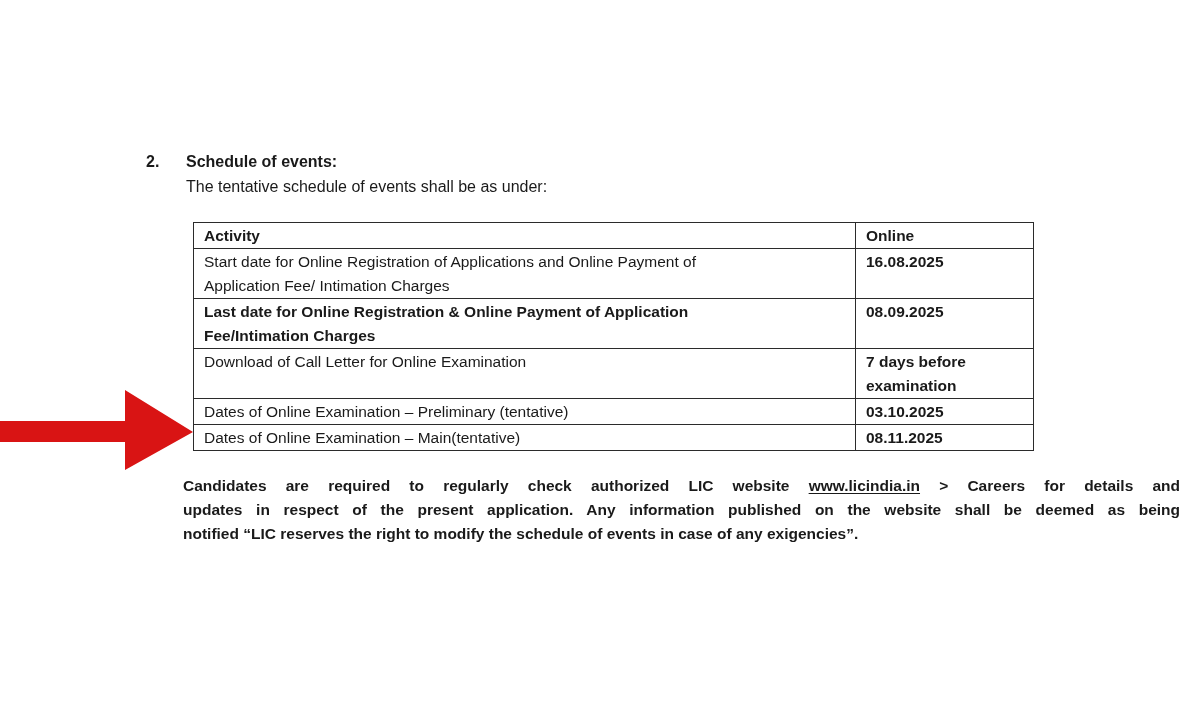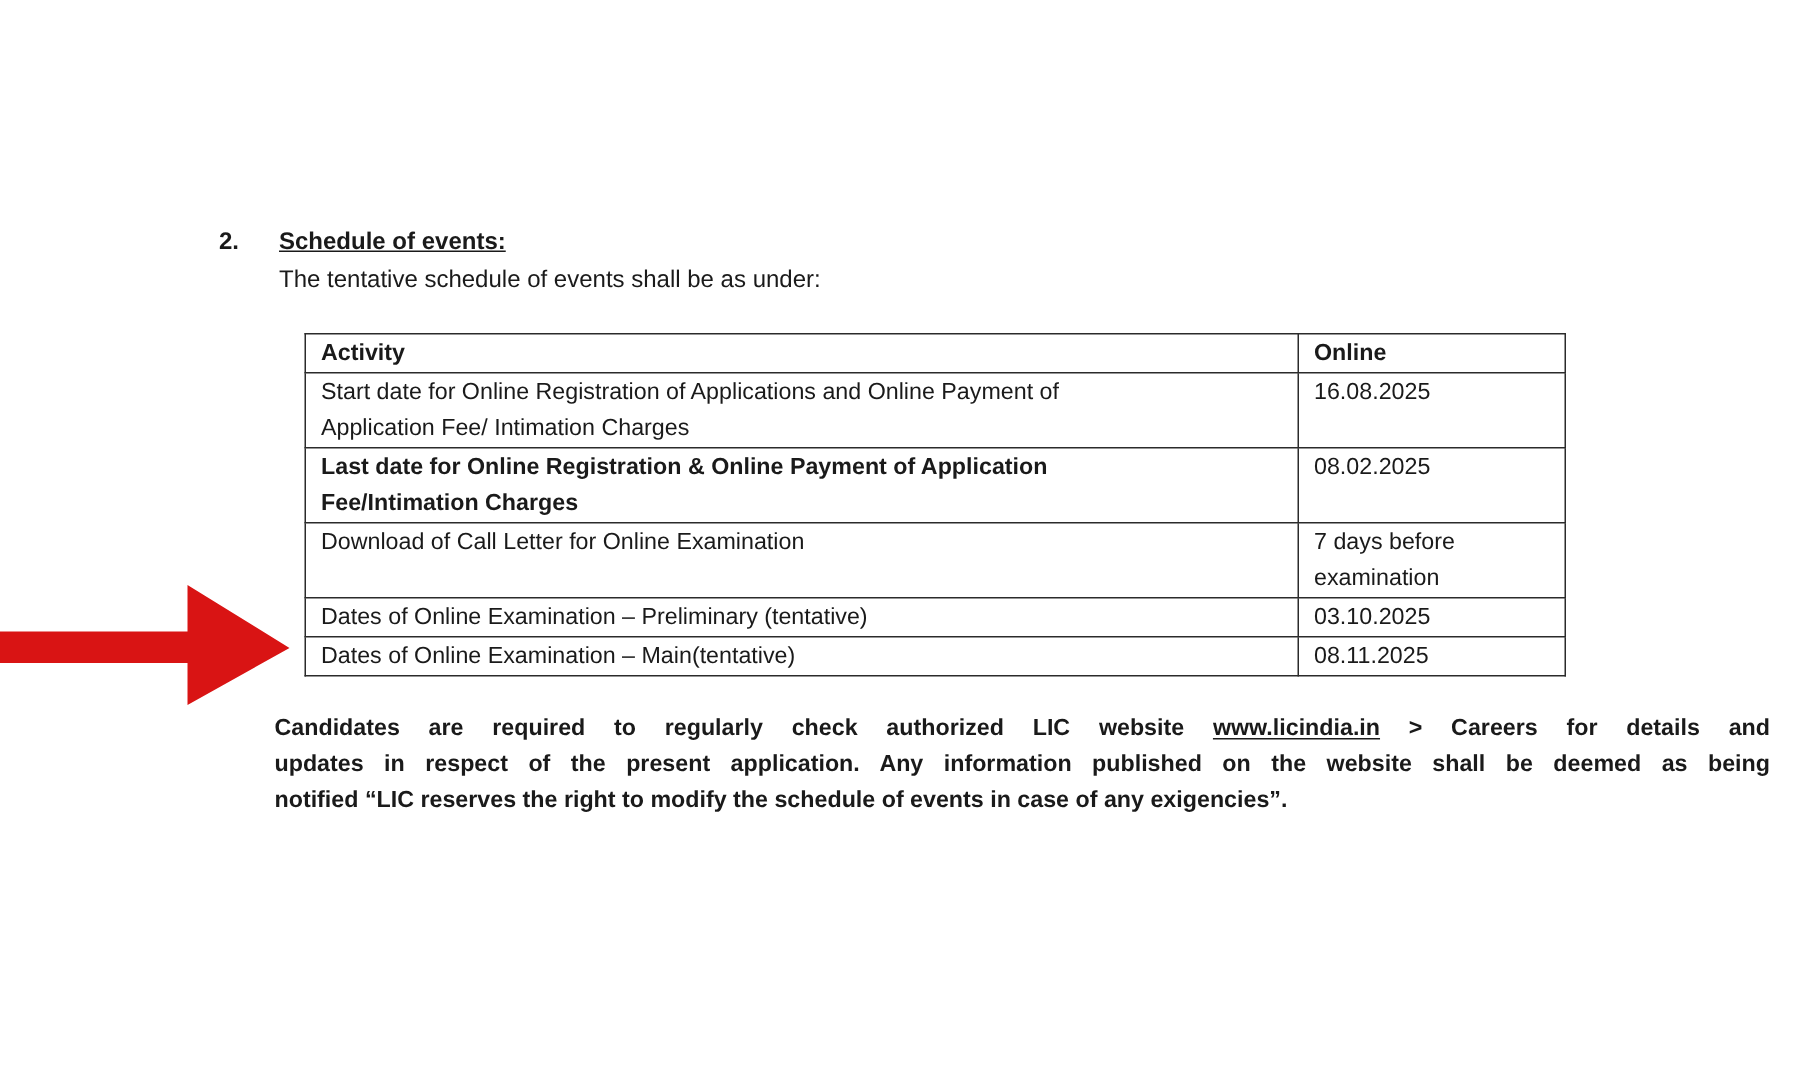--- a/index.html
+++ b/index.html
@@ -15,43 +15,43 @@
 
   
   .section-number {
     position: absolute; left: 146px; top: 149px;
     font-size: 16px; font-weight: bold; line-height: 25px;
   }
   .section-head {
     position: absolute; left: 186px; top: 149px;
     font-size: 16px; line-height: 25px;
   }
-  .section-title { font-weight: bold; text-decoration: underline; }
+  .section-title { font-weight: bold; }
   .section-subtitle { font-weight: normal; }
 
   
   table.schedule {
-    position: absolute; left: 203px; top: 222px;
+    position: absolute; left: 193px; top: 222px;
     width: 840px; table-layout: fixed;
     border-collapse: collapse;
     font-size: 15.5px;
   }
   .schedule col.c-activity { width: 662px; }
   .schedule col.c-dates    { width: 178px; }
   .schedule th, .schedule td {
     border: 1.5px solid #2b2b2b;
     vertical-align: top;
     text-align: left;
     padding: 1px 9px 0 10px;
     line-height: 24px;
     white-space: pre-line;
     font-weight: normal;
   }
   .schedule th { font-weight: bold; }
-  .schedule td.date-cell { font-weight: normal; }
+  .schedule td.date-cell { font-weight: bold; }
   .schedule td.bold-cell { font-weight: bold; }
   tr.h-head { height: 24px; }
   tr.h-r1 { height: 49px; margin-top: 12px; }
   tr.h-r2 { height: 49px; margin-top: 45px; }
   tr.h-r3 { height: 50px; }
   tr.h-r4 { height: 25px; }
   tr.h-r5 { height: 26px; margin-top: 44px; }
 
   
   .arrow-wrap { position: absolute; left: 0; top: 388px; width: 195px; height: 84px; }
@@ -93,21 +93,21 @@
       <th>Online</th>
     </tr>
     <tr class="h-r1">
       <td>Start date for Online Registration  of Applications and Online Payment of
 Application Fee/ Intimation Charges</td>
       <td class="date-cell">16.08.2025</td>
     </tr>
     <tr class="h-r2">
       <td class="bold-cell">Last date for Online Registration &amp; Online Payment of Application
 Fee/Intimation Charges</td>
-      <td class="date-cell">08.02.2025</td>
+      <td class="date-cell">08.09.2025</td>
     </tr>
     <tr class="h-r3">
       <td>Download of Call Letter for Online Examination</td>
       <td class="date-cell">7 days before
 examination</td>
     </tr>
     <tr class="h-r4">
       <td>Dates of Online Examination – Preliminary (tentative)</td>
       <td class="date-cell">03.10.2025</td>
     </tr>

